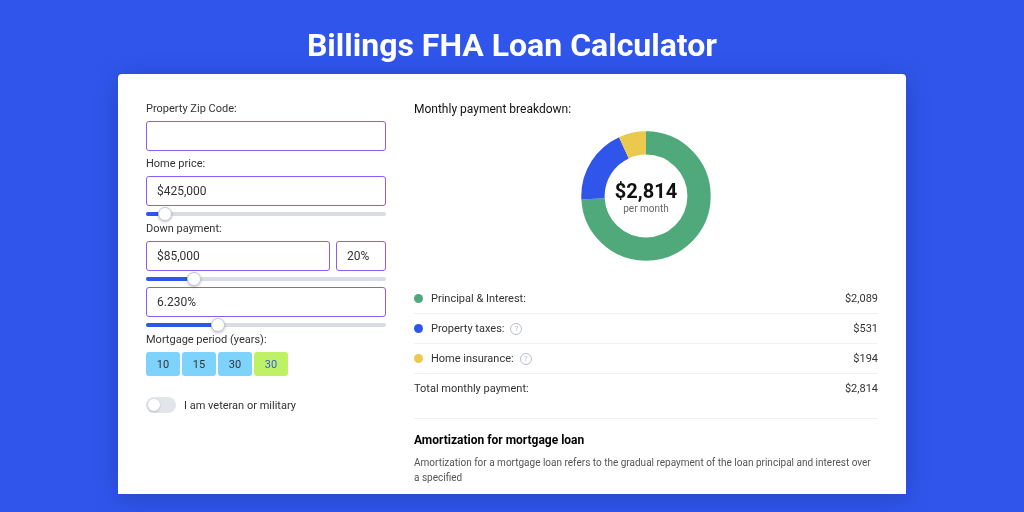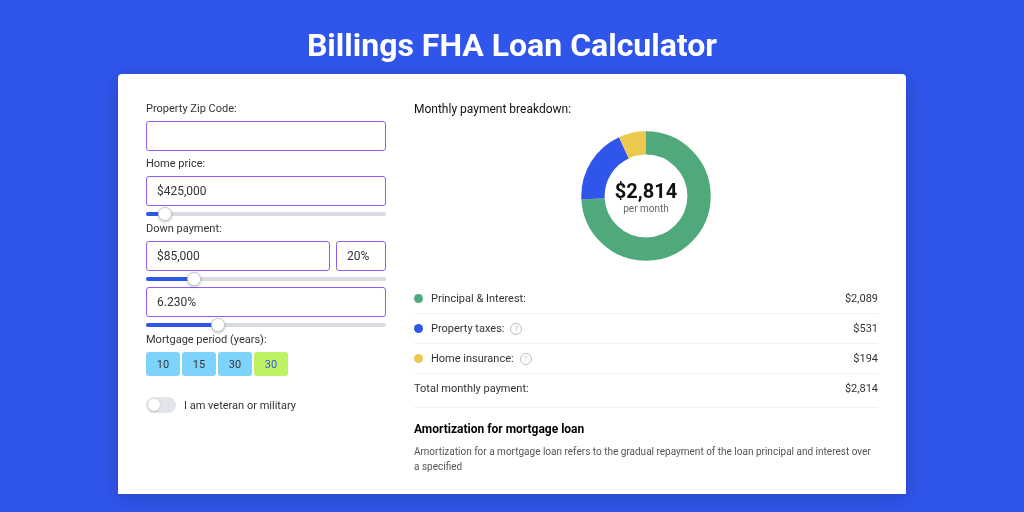--- a/index.html
+++ b/index.html
@@ -30,21 +30,21 @@
   .donut svg{width:140px;height:140px;transform:rotate(-90deg)}
   .donut-center{position:absolute;inset:0;display:flex;flex-direction:column;align-items:center;justify-content:center}
   .donut-val{font-size:20px;font-weight:700;color:#111}
   .donut-sub{font-size:10px;color:#666}
   .bline{display:flex;align-items:center;justify-content:space-between;padding:8px 0;border-top:1px solid #eef0f3;font-size:11px;color:#333}
   .bline:first-of-type{border-top:none}
   .bline.total{font-weight:400;border-top:1px solid #eef0f3}
   .dot{width:9px;height:9px;border-radius:50%;display:inline-block;margin-right:8px;vertical-align:middle}
   .ll{display:flex;align-items:center}
   .info{width:12px;height:12px;border-radius:50%;border:1px solid #b8bec8;color:#b8bec8;font-size:8px;line-height:10px;text-align:center;margin-left:6px}
-  .amort{margin-top:4px;border-top:1px solid #eef0f3;padding-top:14px}
+  .amort{margin-top:15px;border-top:1px solid #eef0f3;padding-top:14px}
   .amort-title{font-size:12px;font-weight:700;margin-bottom:8px}
   .amort-text{font-size:10px;color:#555;line-height:1.5}
 </style>
 </head>
 <body>
 
 <h1 class="page-title">Billings FHA Loan Calculator</h1>
 
 <div class="card">
   <div class="left">

